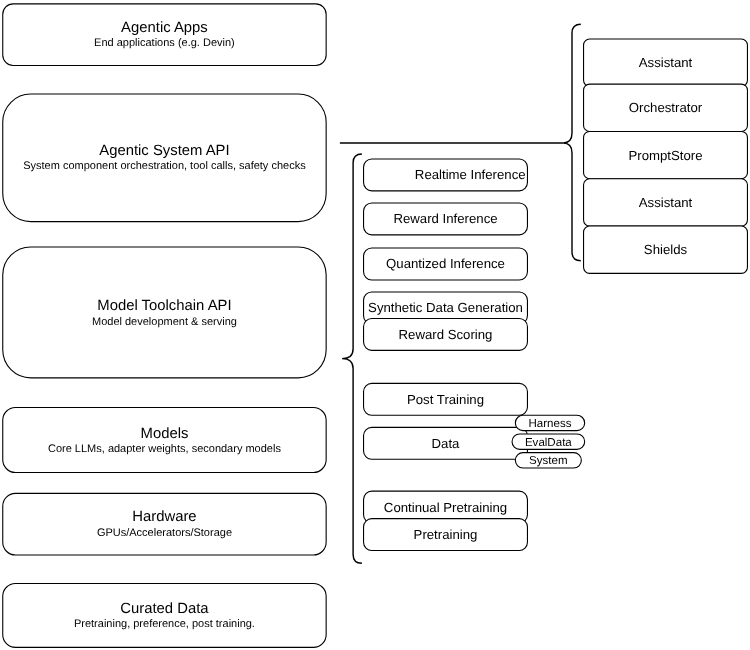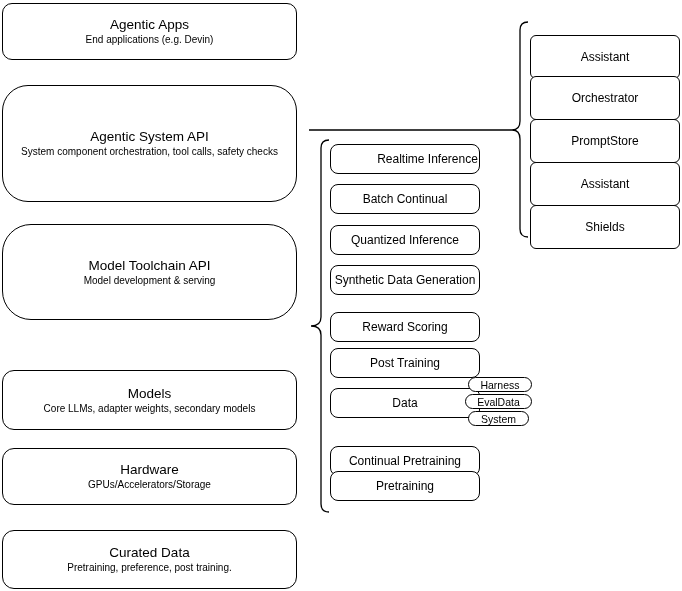--- a/index.html
+++ b/index.html
@@ -117,45 +117,45 @@
   <div class="stack-box r10" style="top:3px;height:57px;">
     <div class="title">Agentic Apps</div>
     <div class="subtitle">End applications (e.g. Devin)</div>
   </div>
 
   <div class="stack-box r26" style="top:85px;height:117px;">
     <div class="title">Agentic System API</div>
     <div class="subtitle">System component orchestration, tool calls, safety checks</div>
   </div>
 
-  <div class="stack-box r26" style="top:224px;height:96px;border-radius:29px;">
+  <div class="stack-box r26" style="top:224px;height:120px;">
     <div class="title">Model Toolchain API</div>
     <div class="subtitle">Model development &amp; serving</div>
   </div>
 
   <div class="stack-box r12" style="top:370px;height:60px;">
     <div class="title">Models</div>
     <div class="subtitle">Core LLMs, adapter weights, secondary models</div>
   </div>
 
   <div class="stack-box r12" style="top:448px;height:57px;">
     <div class="title">Hardware</div>
     <div class="subtitle">GPUs/Accelerators/Storage</div>
   </div>
 
   <div class="stack-box r12" style="top:530px;height:59px;">
     <div class="title">Curated Data</div>
     <div class="subtitle">Pretraining, preference, post training.</div>
   </div>
 
   <div class="mid-box" style="top:144px;padding-left:45px;">Realtime Inference</div>
-  <div class="mid-box" style="top:184px;">Batch Continual</div>
+  <div class="mid-box" style="top:184px;">Reward Inference</div>
   <div class="mid-box" style="top:225px;">Quantized Inference</div>
   <div class="mid-box" style="top:265px;">Synthetic Data Generation</div>
-  <div class="mid-box" style="top:312px;">Reward Scoring</div>
+  <div class="mid-box" style="top:289px;">Reward Scoring</div>
   <div class="mid-box" style="top:348px;">Post Training</div>
   <div class="mid-box" style="top:388px;">Data</div>
   <div class="mid-box" style="top:446px;">Continual Pretraining</div>
   <div class="mid-box" style="top:471px;">Pretraining</div>
 
   <div class="pill" style="left:468px;top:377px;width:64px;">Harness</div>
   <div class="pill" style="left:465px;top:394px;width:67px;">EvalData</div>
   <div class="pill" style="left:468px;top:411px;width:61px;">System</div>
 
   <div class="right-box" style="top:35px;">Assistant</div>

